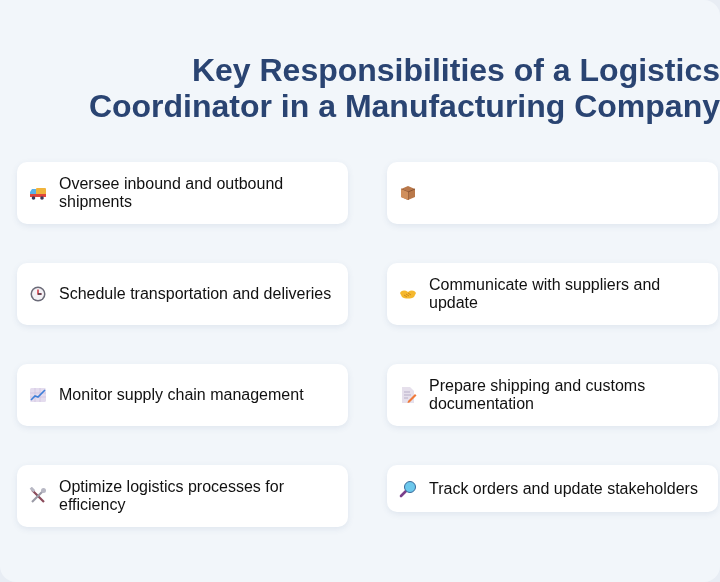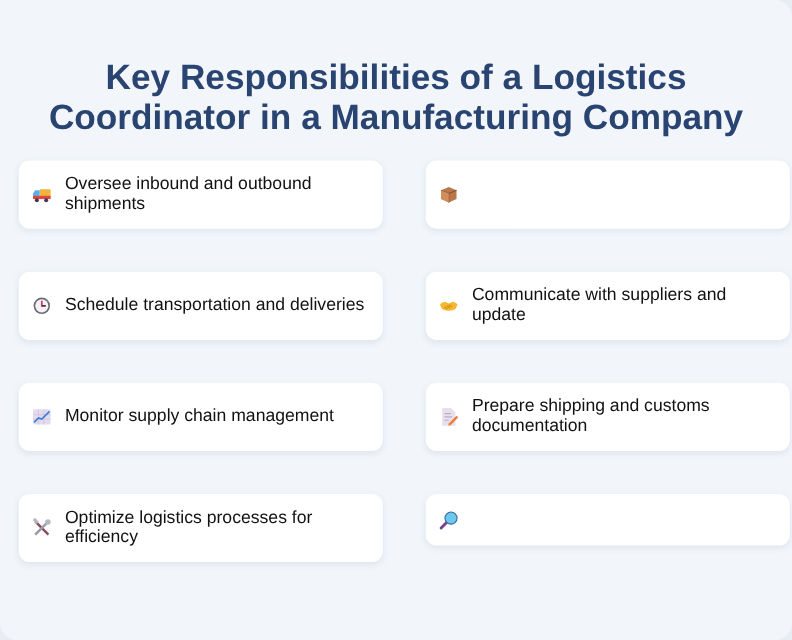--- a/index.html
+++ b/index.html
@@ -18,32 +18,32 @@
       height: 582px;
       background: #f2f6fa;
       border-radius: 0 16px 16px 16px;
       box-sizing: border-box;
     }
     .title {
       position: absolute;
       left: 0;
       top: 52px;
       width: 720px;
-      text-align: center;
+      text-align: right;
       margin: 0;
       font-family: "Liberation Sans", sans-serif;
       font-weight: bold;
       font-size: 32px;
       line-height: 36px;
       color: #2a4472;
     }
     .grid {
       position: absolute;
       left: 17px;
-      top: 146px;
+      top: 162px;
       width: 686px;
       display: grid;
       grid-template-columns: 331px 331px;
       column-gap: 24px;
       row-gap: 24px;
       gap: 39px;
     }
     .card {
       background: #ffffff;
       border-radius: 10px;
@@ -163,17 +163,18 @@
       <span class="label">Optimize logistics processes for efficiency</span>
     </div>
 
     <div class="card short">
       <span class="icon">
         <svg viewBox="0 0 18 18">
             <path d="M7 11 L2 16" stroke="#7a3f8a" stroke-width="2.6" stroke-linecap="round"></path>
             <circle cx="11" cy="7" r="5.5" fill="#6cc8ec" stroke="#3a6a9a" stroke-width="1"></circle>
           </svg>
       </span>
+      <span class="label">Track orders and update stakeholders</span>
     </div>
 
 
   </div>
 </div>
 
 </body></html>

